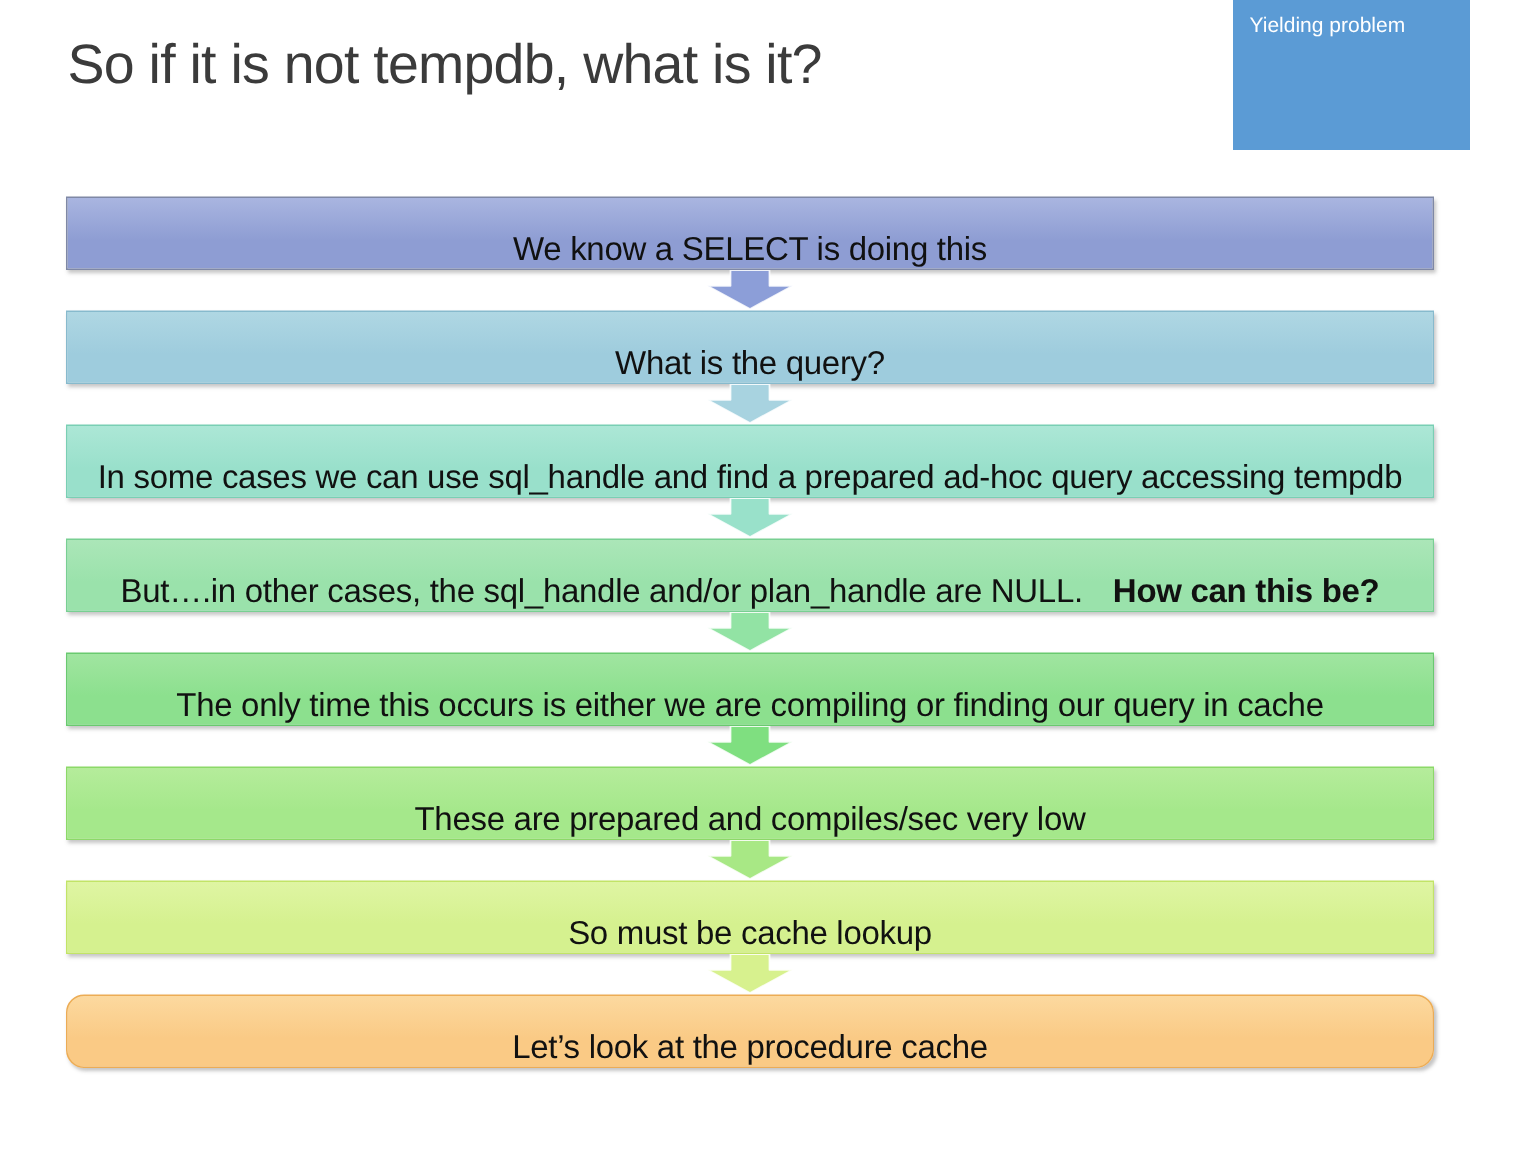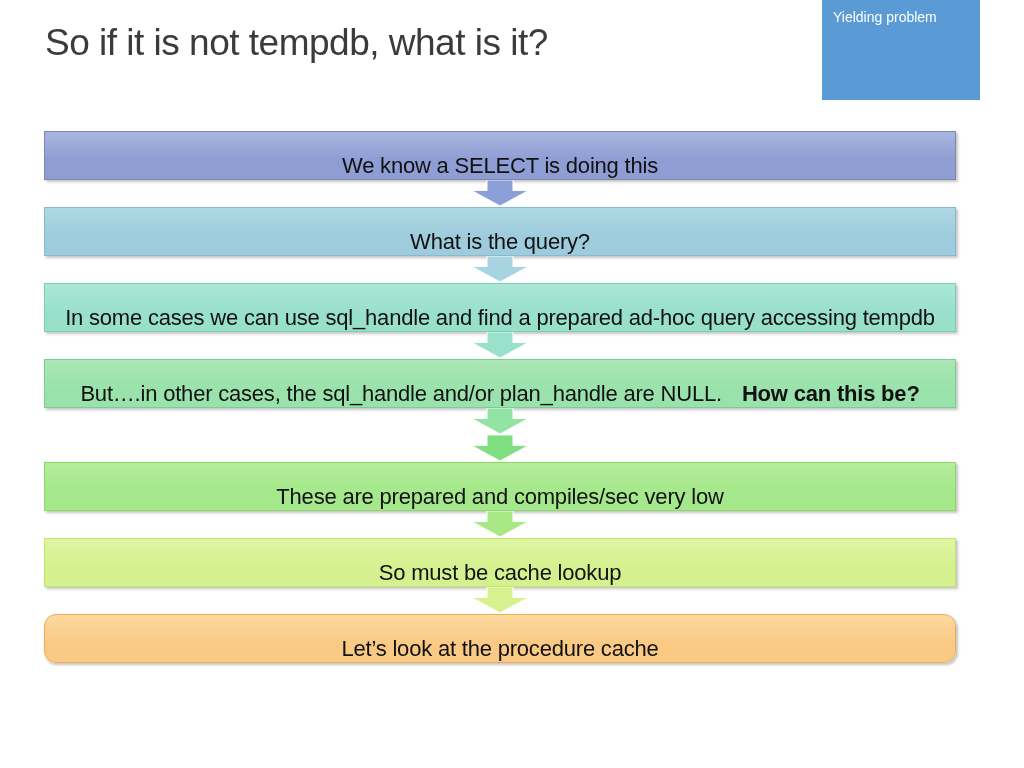--- a/index.html
+++ b/index.html
@@ -117,20 +117,23 @@
       </div>
       <div class="step-box" style="background: linear-gradient(rgb(171, 230, 184) 0%, rgb(154, 226, 171) 60%); border-color: rgb(120, 207, 146);">
         <span>But….in other cases, the sql_handle and/or plan_handle are NULL.</span>
         <b>How can this be?</b>
       </div>
       <div class="arrow-wrap">
         <svg width="60" height="27" viewBox="0 0 60 27">
           <polygon points="17,0 17,10.5 1.5,10.5 30,26 58.5,10.5 43,10.5 43,0" fill="#92E3A4" stroke="#FFFFFF" stroke-opacity="0.85" stroke-width="1.2" stroke-linejoin="round"></polygon>
         </svg>
       </div>
+      <div class="step-box" style="background: linear-gradient(rgb(160, 229, 160) 0%, rgb(140, 224, 142) 60%); border-color: rgb(105, 202, 111);">
+        <span>The only time this occurs is either we are compiling or finding our query in cache</span>
+      </div>
       <div class="arrow-wrap">
         <svg width="60" height="27" viewBox="0 0 60 27">
           <polygon points="17,0 17,10.5 1.5,10.5 30,26 58.5,10.5 43,10.5 43,0" fill="#7FDF80" stroke="#FFFFFF" stroke-opacity="0.85" stroke-width="1.2" stroke-linejoin="round"></polygon>
         </svg>
       </div>
       <div class="step-box" style="background: linear-gradient(rgb(181, 236, 155) 0%, rgb(165, 232, 139) 60%); border-color: rgb(140, 217, 104);">
         <span>These are prepared and compiles/sec very low</span>
       </div>
       <div class="arrow-wrap">
         <svg width="60" height="27" viewBox="0 0 60 27">

